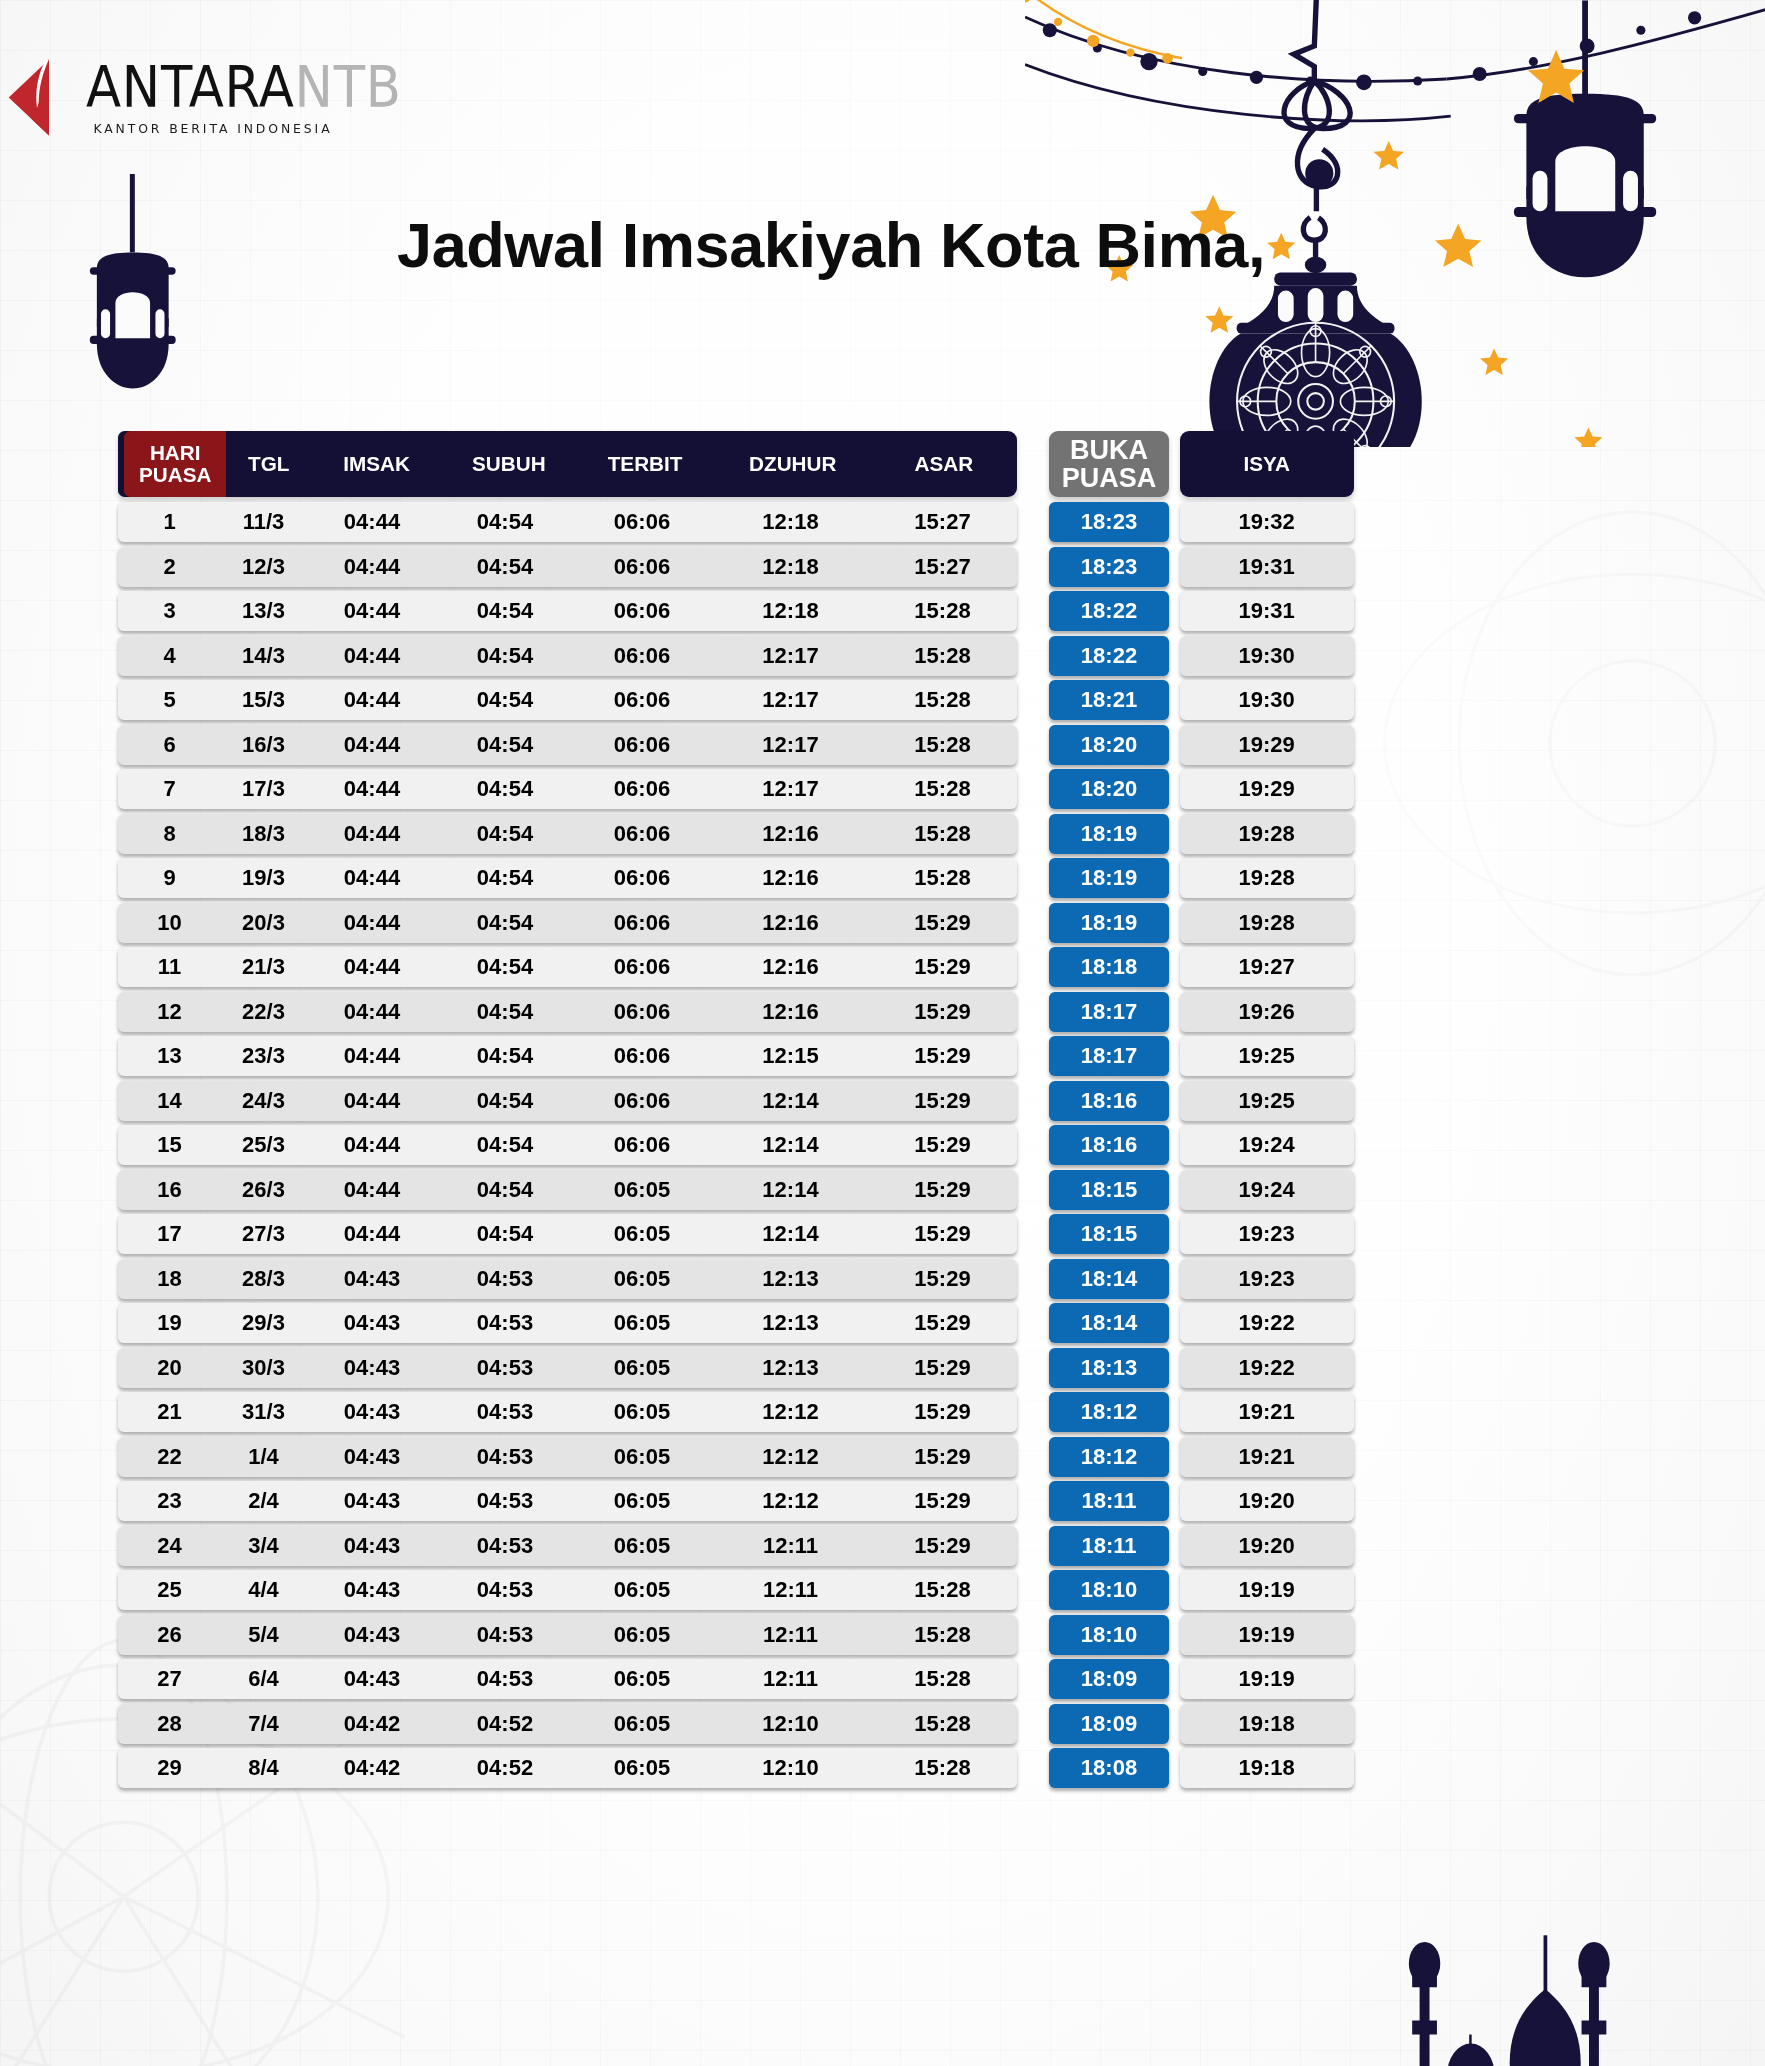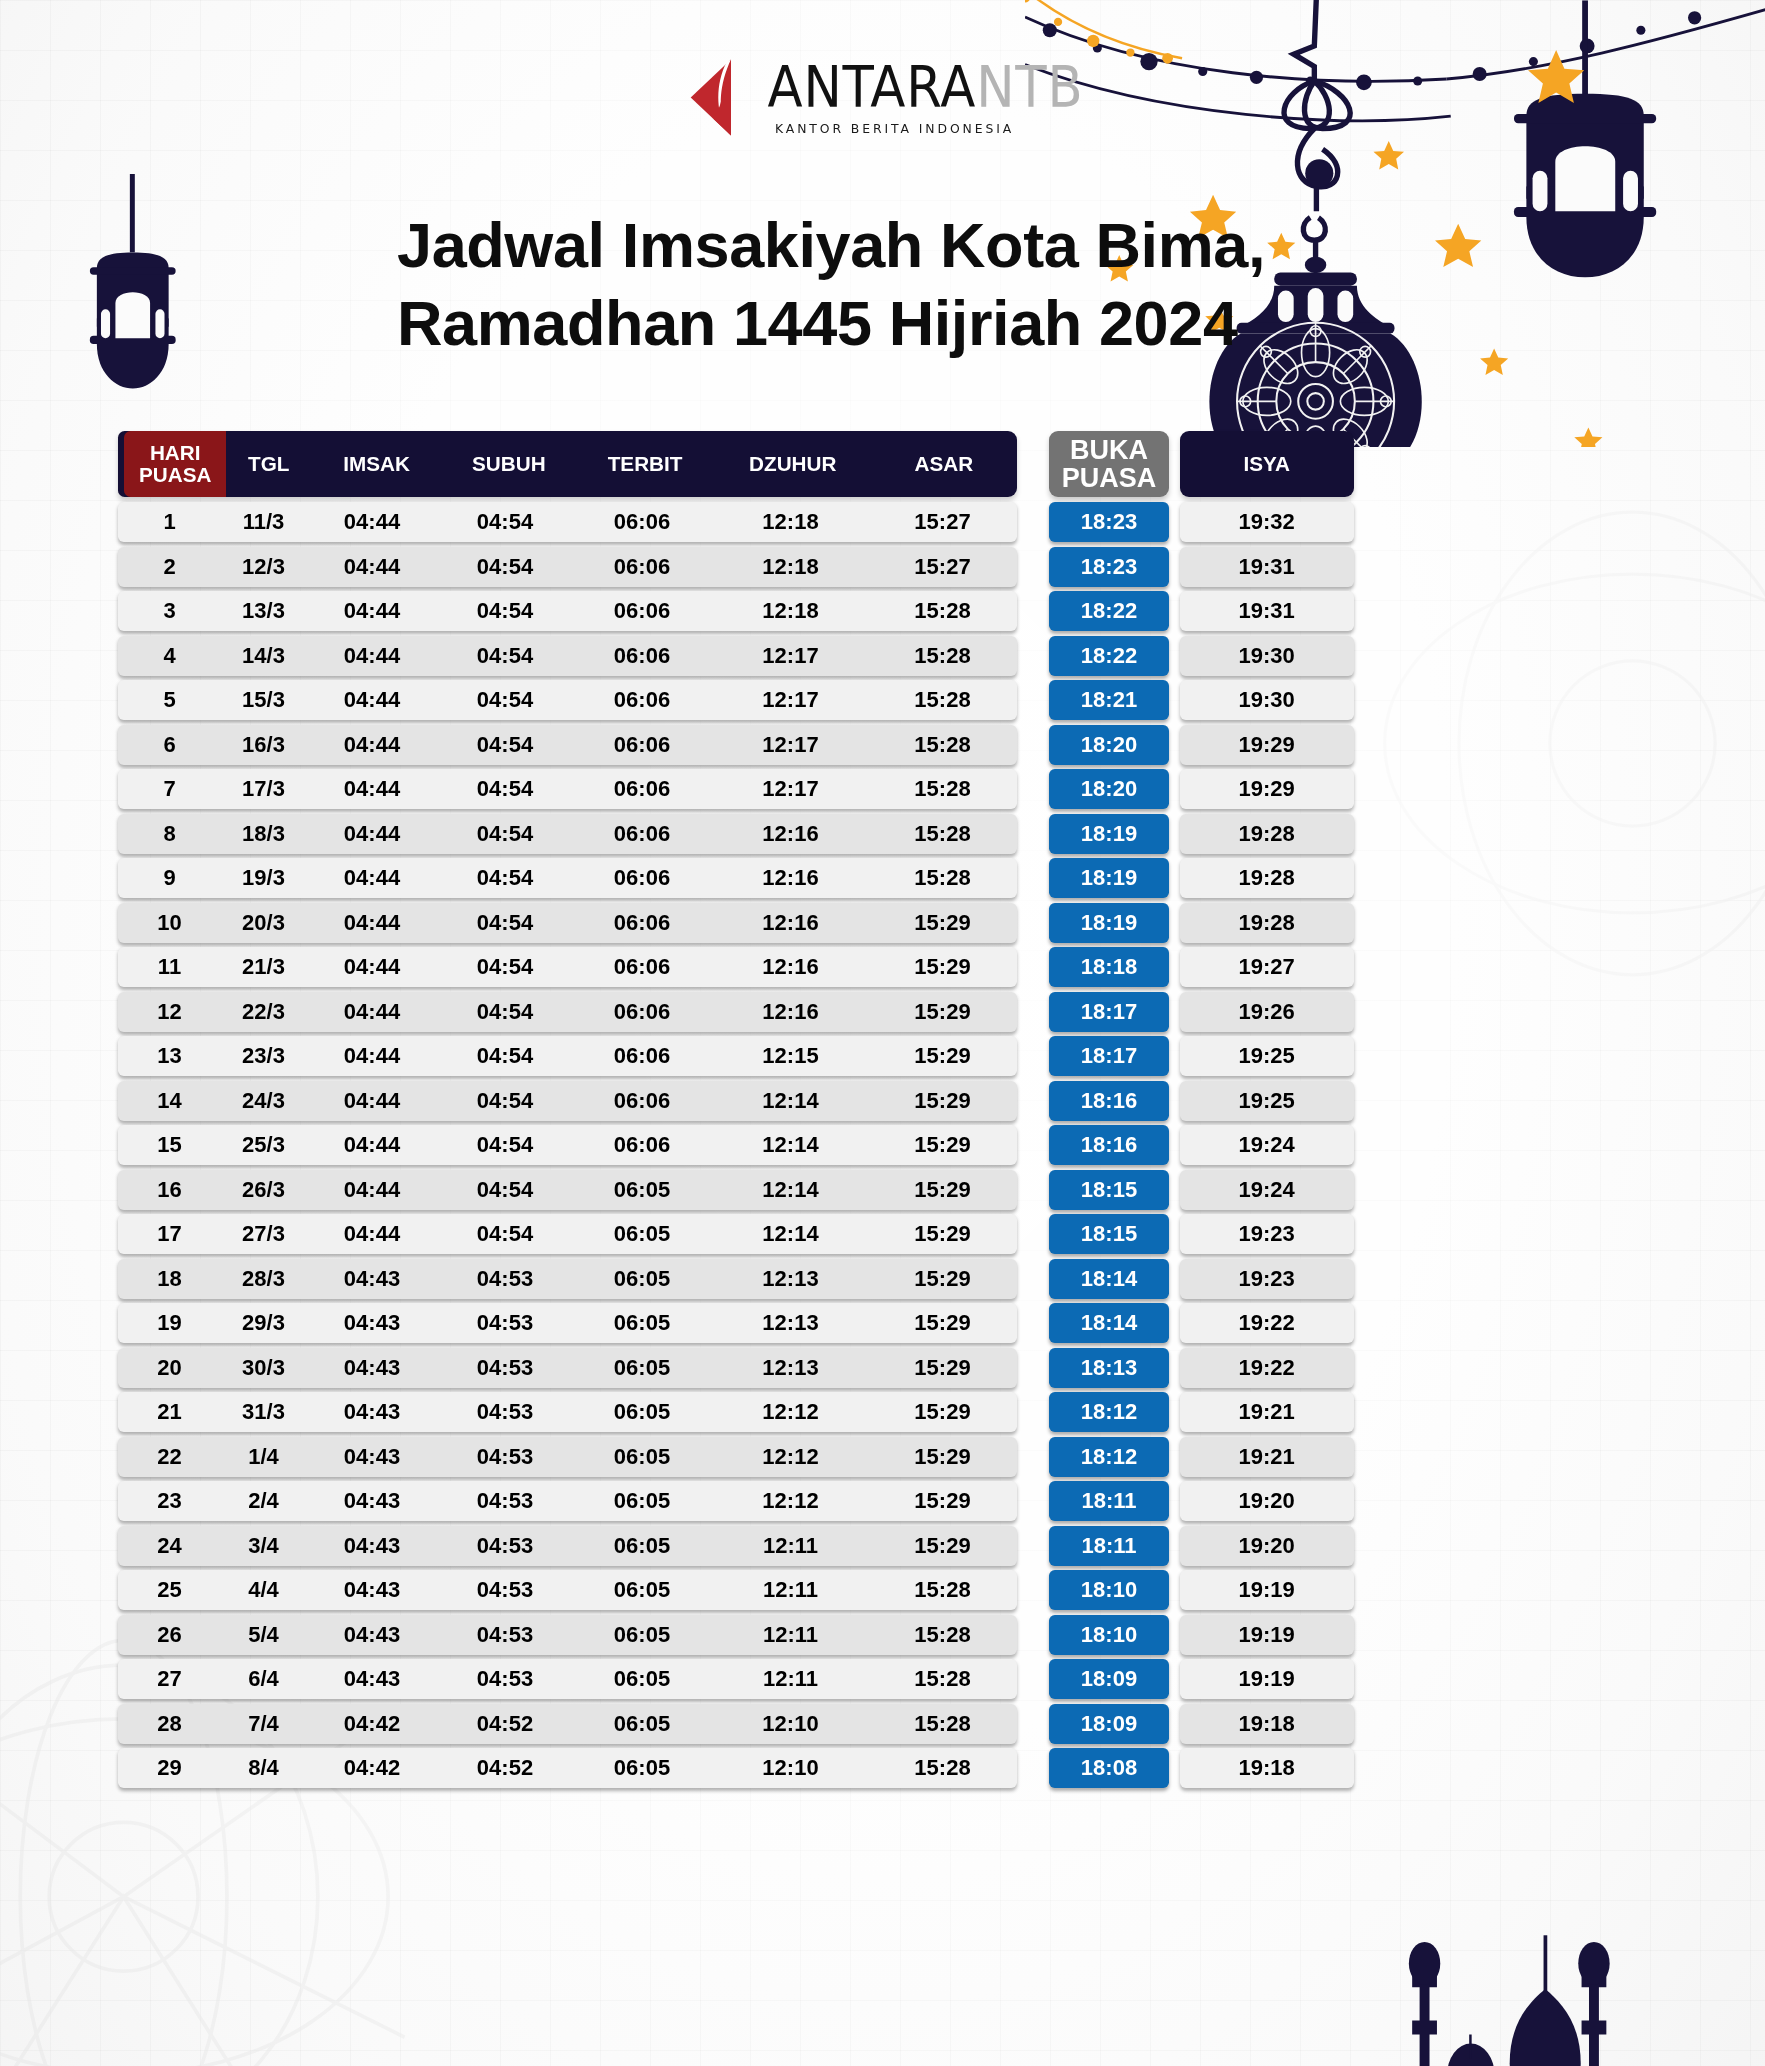--- a/index.html
+++ b/index.html
@@ -38,21 +38,20 @@
   }
 
   .ornament-faint { position: absolute; opacity: .5; pointer-events:none; }
 
   
   .logo-wrap {
     position: absolute;
     left: 0; right: 0;
     top: 58px;
     display: flex;
-    justify-content: center;
     align-items: flex-start;
   }
   .logo-inner { display: flex; align-items: center; gap: 14px; }
   .logo-mark { width: 72px; height: 79px; display:block; }
   .logo-text-col { display: flex; flex-direction: column; align-items: flex-start; }
   .logo-wordmark {
     font-size: 57px;
     font-weight: 400;
     letter-spacing: 0.8px;
     line-height: 1;
@@ -397,21 +396,20 @@
         <div class="logo-wordmark">
           <span class="antara">ANTARA</span><span class="ntb">NTB</span>
         </div>
         <div class="logo-tagline">KANTOR BERITA INDONESIA</div>
       </div>
     </div>
   </div>
 
   <div class="title-block">
     <div class="title-line">Jadwal Imsakiyah Kota Bima,</div>
-    <div class="title-line">Ramadhan 1445 Hijriah 2024</div>
   </div>
 
   <svg class="hill" viewBox="0 0 4272 820" preserveAspectRatio="none">
     <g fill="#17123a">
 
       <path d="M3440 240 L3448 196 L3456 240 L3456 262 L3478 262 L3478 296 L3460 296 L3460 376 L3478 376 L3478 410 L3460 410 L3460 486 L3478 486 L3478 518 L3458 518 L3458 560 L3512 560 L3512 640 L3384 640 L3384 560 L3438 560 L3438 518 L3418 518 L3418 486 L3436 486 L3436 410 L3418 410 L3418 376 L3436 376 L3436 296 L3418 296 L3418 262 L3440 262 Z"></path>
       <ellipse cx="3448" cy="238" rx="38" ry="52"></ellipse>
 
       <path d="M3850 240 L3858 196 L3866 240 L3866 262 L3888 262 L3888 296 L3870 296 L3870 376 L3888 376 L3888 410 L3870 410 L3870 486 L3888 486 L3888 518 L3868 518 L3868 560 L3922 560 L3922 640 L3794 640 L3794 560 L3848 560 L3848 518 L3828 518 L3828 486 L3846 486 L3846 410 L3828 410 L3828 376 L3846 376 L3846 296 L3828 296 L3828 262 L3850 262 Z"></path>
       <ellipse cx="3858" cy="238" rx="38" ry="52"></ellipse>

